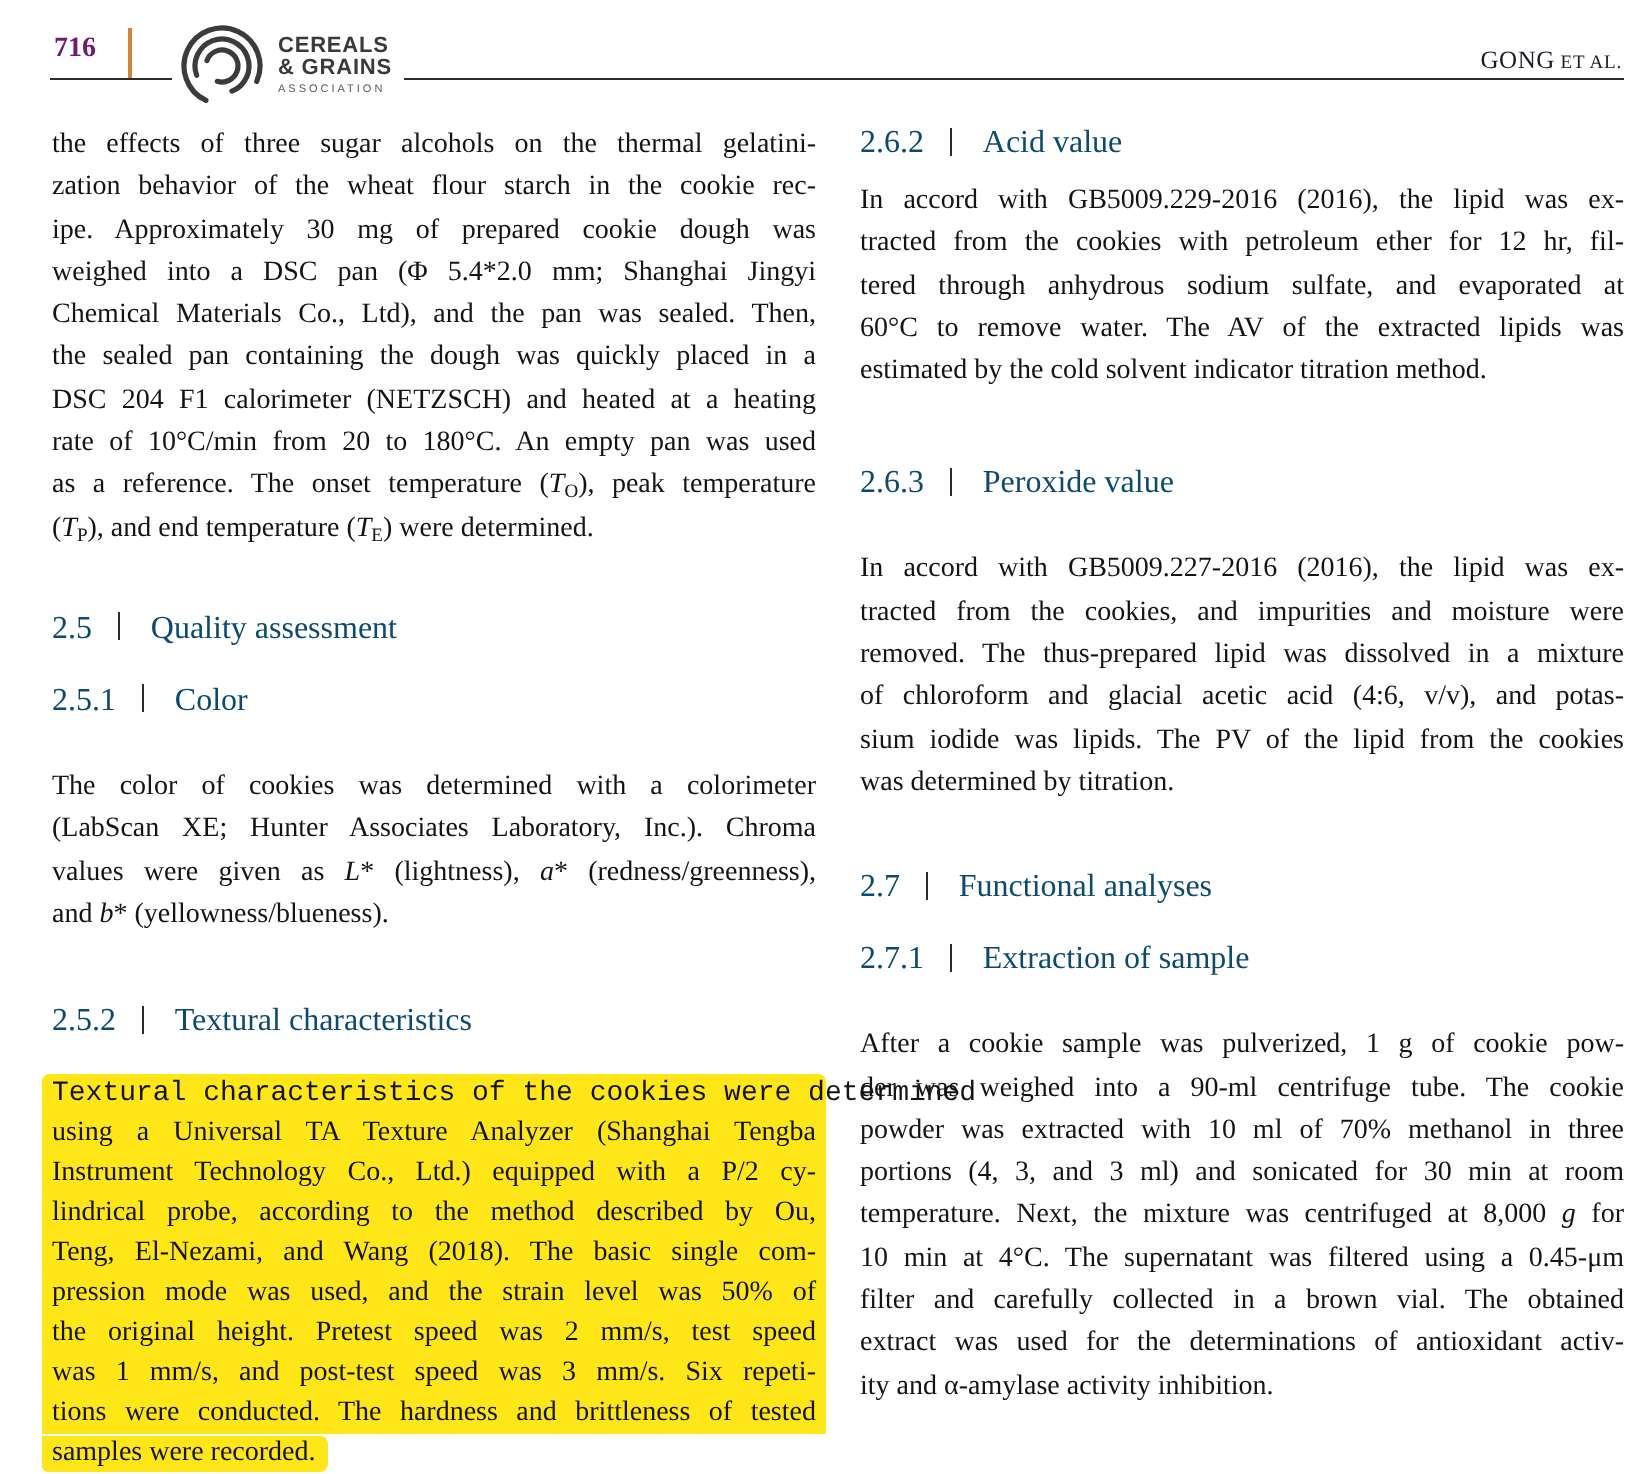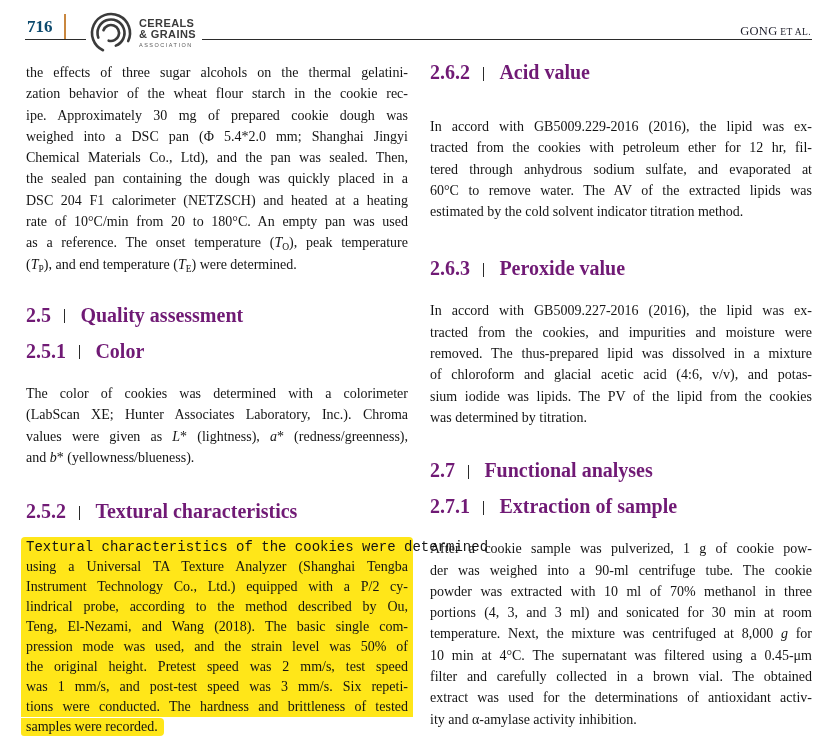--- a/index.html
+++ b/index.html
@@ -3,34 +3,34 @@
 <meta charset="utf-8">
 <style>
   * { box-sizing: border-box; margin: 0; padding: 0; }
   html,body { background:#ffffff; }
   .page {
     position: relative; width: 824px; height: 737px; background: #fff;
     font-family: "Liberation Serif", serif; color: #141414; overflow: hidden;
   }
   
   .header-rule { position:absolute; left:25px; right:12px; top:39px; border-top:1.4px solid #2b2b2b; }
-  .page-num { position:absolute; left:27px; top:17px; font-size:17px; font-weight:bold; color:#0c4a6e; }
+  .page-num { position:absolute; left:27px; top:17px; font-size:14px; font-weight:bold; color:#701a75; }
   .accent-bar { position:absolute; left:64px; top:14px; width:2px; height:25px; background:#c9873f; }
   .logo { position:absolute; left:86px; top:10px; display:flex; align-items:center; gap:5px; background:#fff; padding:0 6px 2px 2px; }
   .logo-text { font-family:"Liberation Sans", sans-serif; color:#3a3a3a; line-height:1.05; }
   .logo-l1, .logo-l2 { font-size:11px; font-weight:bold; letter-spacing:.4px; }
   .logo-l3 { font-size:5.5px; letter-spacing:1.5px; color:#585858; margin-top:2px; }
   .running-head { position:absolute; right:13px; top:21px; color:#1c1c28;text-align:center; }
   .rh-name { font-size:12.5px; letter-spacing:.3px; }
   .rh-etal { font-size:9.5px; letter-spacing:.4px; }
   
   .col { position:absolute; top:62px; width:382px; font-size:14px; line-height:21.3px; }
   .col-left { left:26px; }
   .col-right { left:430px; }
-  .block-heading { font-size:20px; font-weight:bold; line-height:20px; color:#701a75; white-space:nowrap; }
+  .block-heading { font-size:16px; font-weight:normal; line-height:20px; color:#0c4a6e; white-space:nowrap; }
   .h-sep { display:inline-block; width:1.4px; height:14px; background:#2a2a2a; margin:0 15px 0 13px; vertical-align:-1.5px; }
   .block-para { text-align:justify; }
   .t-line { white-space:nowrap; text-align:justify; text-align-last:justify; }
   .t-line.last { text-align-last:left; }
   .hl-line { background: var(--hl,#ffe619); margin:0 -5px; padding:0 5px; }
   .hl-first { border-radius:4px 4px 0 0;font-family:Liberation Mono, monospace; }
   .hl-span { background: var(--hl,#ffe619); margin-left:-5px; padding:1px 6px 2px 5px; border-radius:0 4px 4px 3px; }
   i { font-style: italic; }
   sub { font-size:68%; vertical-align:-0.28em; line-height:0; }
 </style>
@@ -89,21 +89,21 @@
         <div class="t-line hl-line">Teng, El-Nezami, and Wang (2018). The basic single com-</div>
         <div class="t-line hl-line">pression mode was used, and the strain level was 50% of</div>
         <div class="t-line hl-line">the original height. Pretest speed was 2 mm/s, test speed</div>
         <div class="t-line hl-line">was 1 mm/s, and post-test speed was 3 mm/s. Six repeti-</div>
         <div class="t-line hl-line">tions were conducted. The hardness and brittleness of tested</div>
         <div class="t-line last"><span class="hl-span">samples were recorded.</span></div>
       </div>
     </div>
   <div class="col col-right">
       <div class="block-heading" style="margin-top: 0px;"><span>2.6.2</span><span class="h-sep"></span><span>Acid value</span></div>
-      <div class="block-para" style="margin-top: 34px;">
+      <div class="block-para" style="margin-top: 8px;">
         <div class="t-line">In accord with GB5009.229-2016 (2016), the lipid was ex-</div>
         <div class="t-line">tracted from the cookies with petroleum ether for 12 hr, fil-</div>
         <div class="t-line">tered through anhydrous sodium sulfate, and evaporated at</div>
         <div class="t-line">60°C to remove water. The AV of the extracted lipids was</div>
         <div class="t-line last">estimated by the cold solvent indicator titration method.</div>
       </div>
       <div class="block-heading" style="margin-top: 36px;"><span>2.6.3</span><span class="h-sep"></span><span>Peroxide value</span></div>
       <div class="block-para" style="margin-top: 22px;">
         <div class="t-line">In accord with GB5009.227-2016 (2016), the lipid was ex-</div>
         <div class="t-line">tracted from the cookies, and impurities and moisture were</div>

